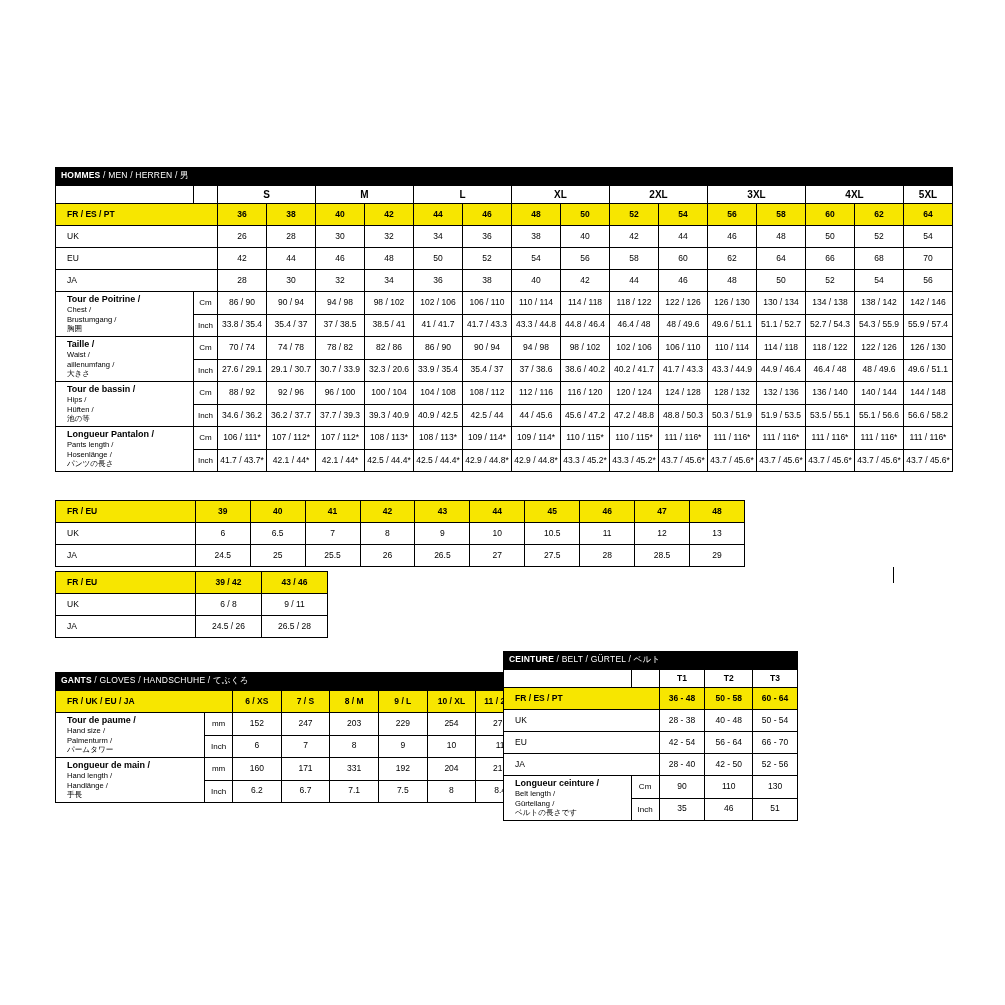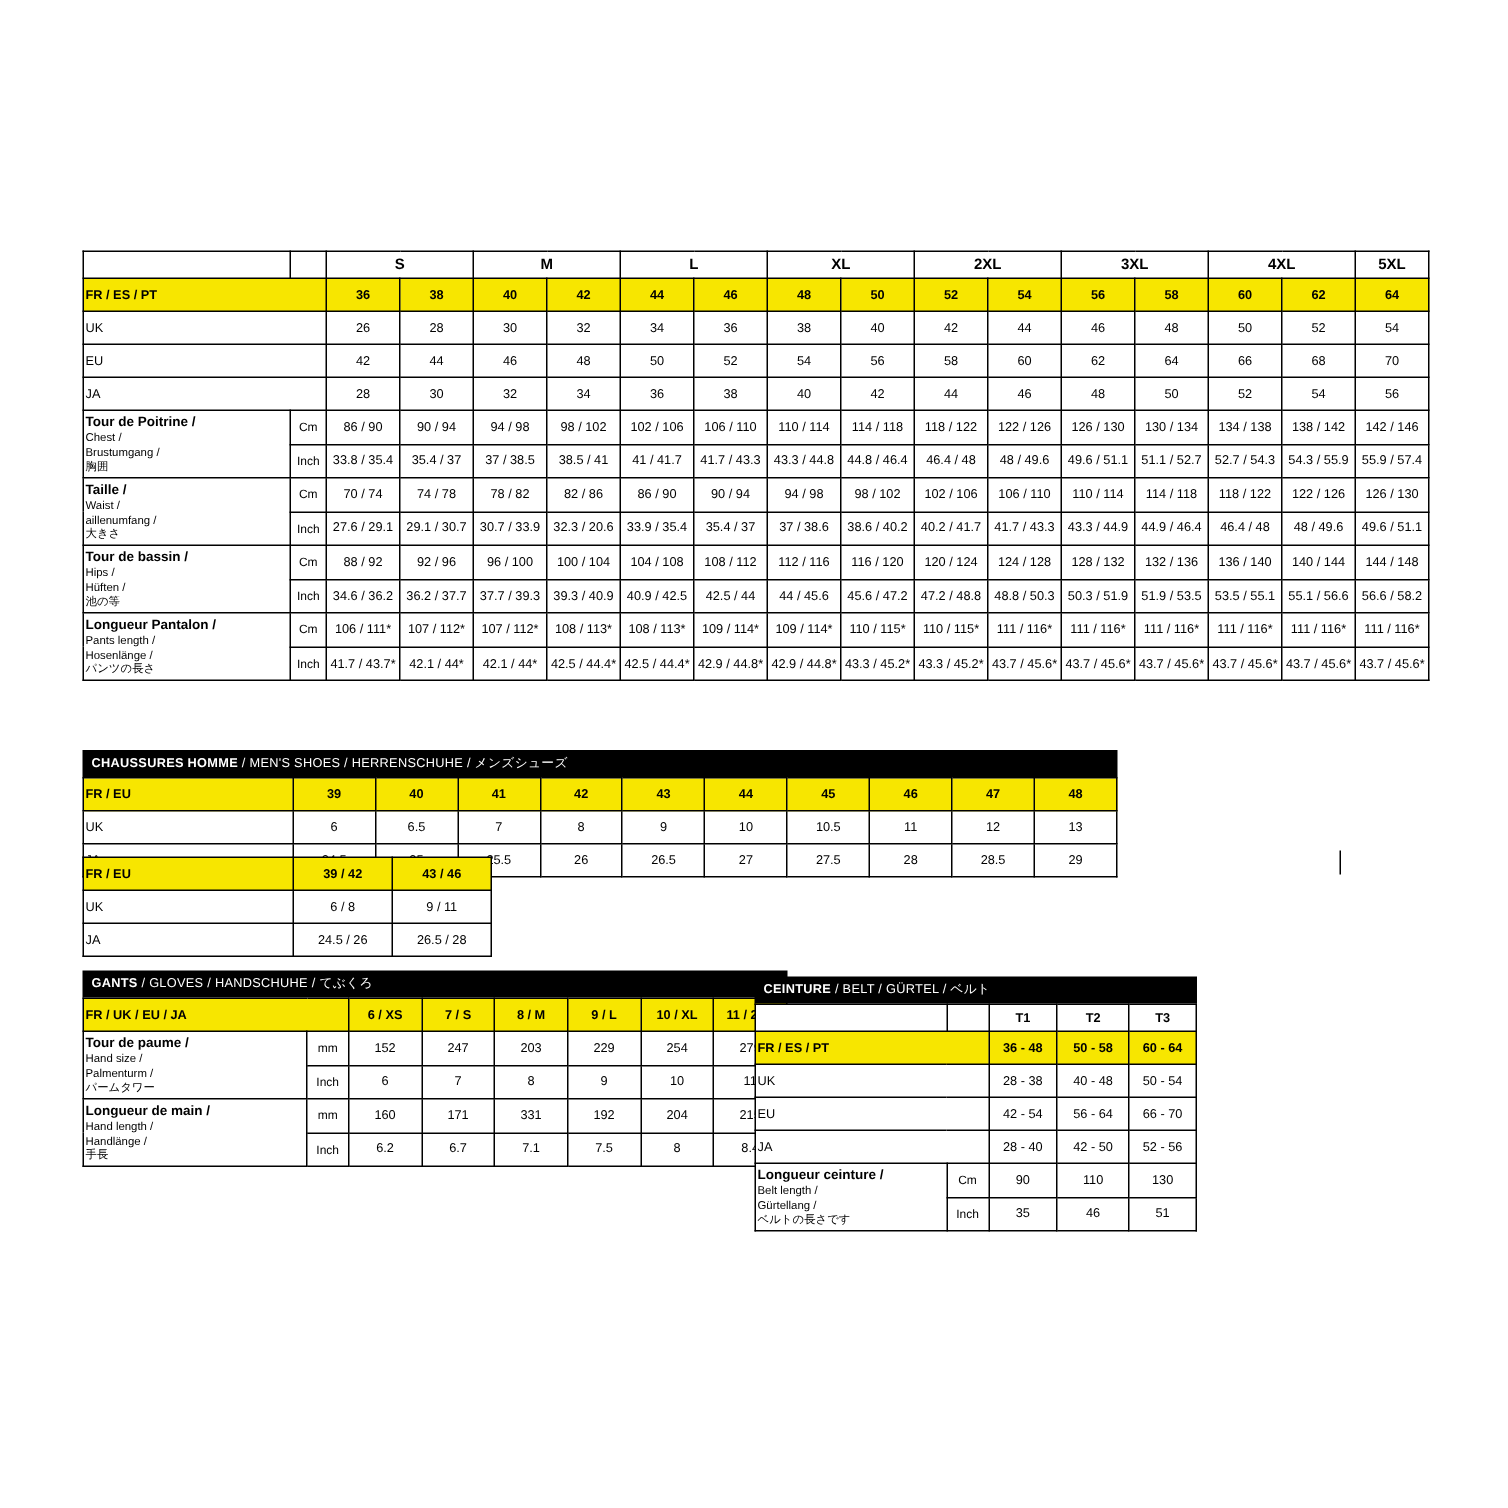--- a/index.html
+++ b/index.html
@@ -42,50 +42,53 @@
     font-weight: bold;
     font-size: 8.5px;
     text-align: left;
     padding: 3px 6px;
     letter-spacing: 0.2px;
   }
   .hdrbar .light { font-weight: normal; }
   .yellow { background: #f7e600; font-weight: bold; }
   .lbl {
     text-align: left;
-    padding: 2px 1px;
+    padding: 2px 11px;
     font-size: 8.5px;
   }
   .lbl b { font-size: 9px; }
   .lbl .sub { font-weight: normal; font-size: 7.6px; }
   .unit { font-size: 8px; }
   .grp { font-weight: bold; font-size: 10px; }
 
   
   #men-block   { position: absolute; left: 55px;  top: 167px;  width: 898px; }
   #shoes-block { position: absolute; left: 55px;  top: 500px;  width: 690px; }
   #socks-block { position: absolute; left: 55px;  top: 571px;  width: 338px; }
-  #gloves-block{ position: absolute; left: 55px;  top: 647px;  width: 470px; }
+  #gloves-block{ position: absolute; left: 55px;  top: 672px;  width: 470px; }
   #belt-block  { position: absolute; left: 503px; top: 651px;  width: 295px; }
 
   .tick {
     position: absolute;
     left: 893px; top: 567px;
     width: 1px; height: 16px;
     background: #000;
   }
 
   .nowrap { white-space: nowrap; }
 </style>
 </head>
 <body>
 
 <div class="sheet">
 
   <div id="men-block">
+    <div class="hdrbar">
+      <span>HOMMES</span><span class="light"> / MEN / HERREN / 男</span>
+    </div>
     <table>
       <colgroup>
         <col style="width:138px">
           <col style="width:24px">
         <col style="width:49px">
           <col style="width:49px">
         <col style="width:49px">
           <col style="width:49px">
         <col style="width:49px">
           <col style="width:49px">
@@ -359,23 +362,20 @@
           <td class="nowrap">43.7 / 45.6*</td>
           <td class="nowrap">43.7 / 45.6*</td>
           <td class="nowrap">43.7 / 45.6*</td>
           <td class="nowrap">43.7 / 45.6*</td>
         </tr>
       </tbody>
     </table>
   </div>
 
   <div id="shoes-block">
-    <div class="hdrbar">
-      <span>CHAUSSURES HOMME</span><span class="light"> / MEN'S SHOES / HERRENSCHUHE / メンズシューズ</span>
-    </div>
     <table>
       <colgroup>
         <col style="width:140px">
         <col style="width:55px">
           <col style="width:55px">
           <col style="width:55px">
           <col style="width:55px">
           <col style="width:55px">
         <col style="width:55px">
           <col style="width:55px">

